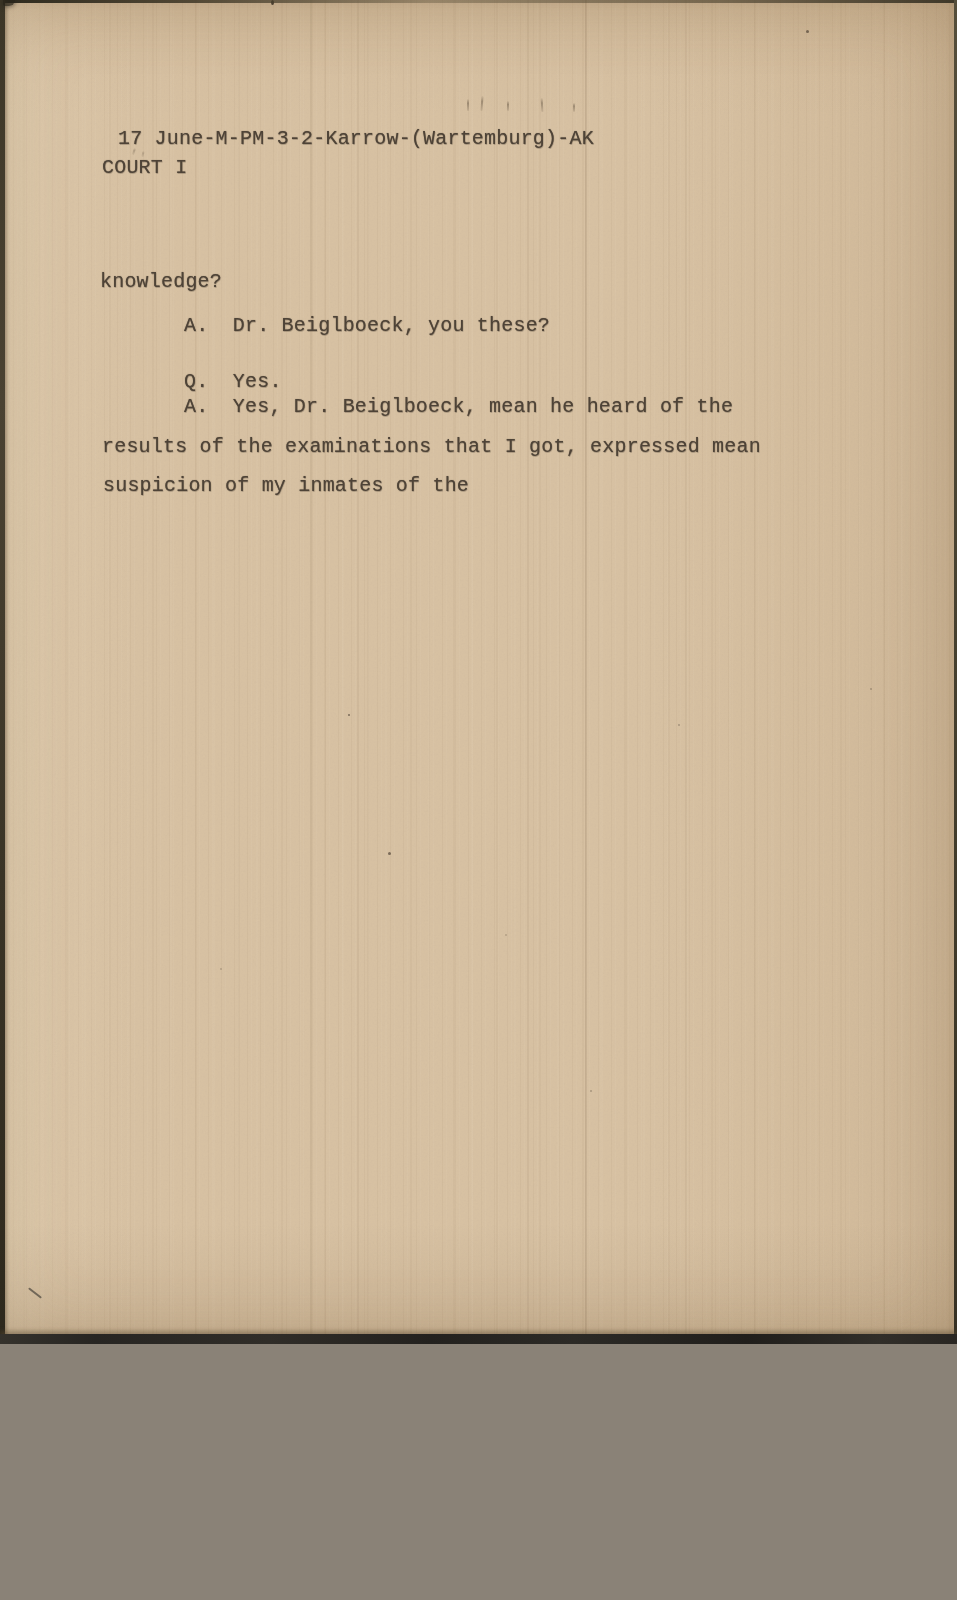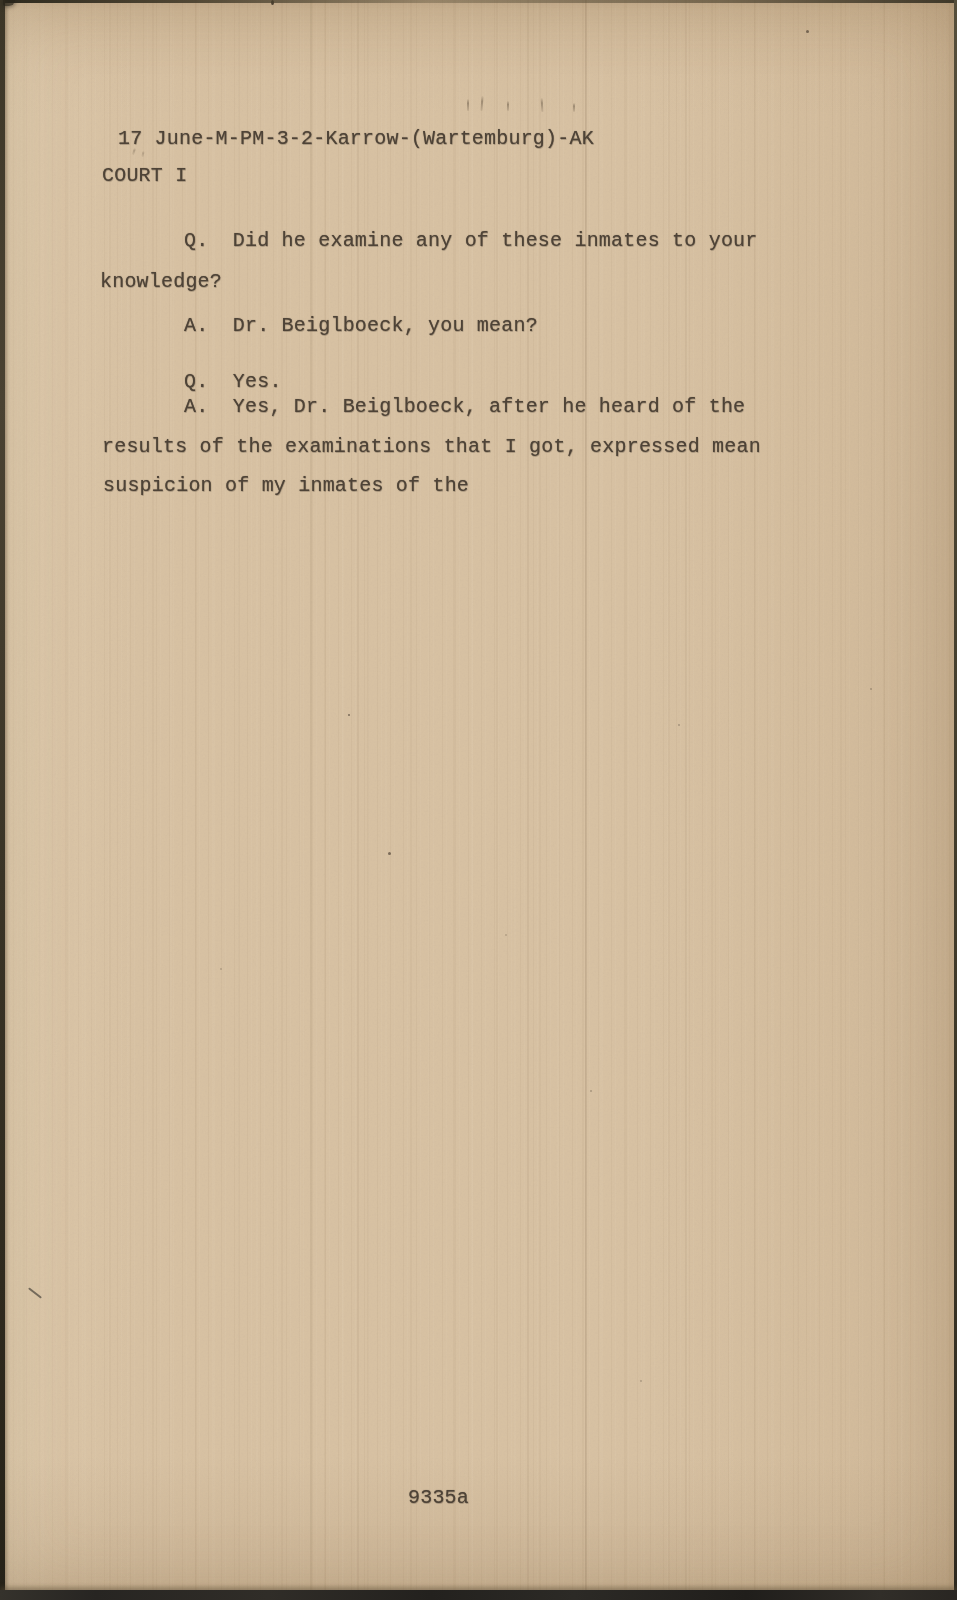--- a/index.html
+++ b/index.html
@@ -1,18 +1,18 @@
 <!DOCTYPE html>
 <html><head>
 <meta charset="utf-8">
 <style>
   html,body{margin:0;padding:0;background:#8a8277;}
   .page{
     position:relative;
-    width:957px;height:1600px;
+    width:957px;height:1344px;
     overflow:hidden;
     background-color:#d8c2a3;
     background-image:
       linear-gradient(180deg, rgba(150,112,70,0.10) 0px, rgba(150,112,70,0.02) 70px, rgba(0,0,0,0) 120px, rgba(0,0,0,0) 91%, rgba(118,90,58,0.14) 100%),
       linear-gradient(90deg, rgba(236,220,192,0.55) 0%, rgba(226,207,178,0.25) 6%, rgba(0,0,0,0) 14%, rgba(0,0,0,0) 68%, rgba(180,150,112,0.12) 88%, rgba(160,130,95,0.20) 100%),
       repeating-linear-gradient(90deg, rgba(125,95,65,0.055) 0px, rgba(125,95,65,0.055) 1px, rgba(0,0,0,0) 1px, rgba(0,0,0,0) 4px, rgba(246,236,218,0.05) 4px, rgba(246,236,218,0.05) 5px, rgba(0,0,0,0) 5px, rgba(0,0,0,0) 13px),
       repeating-linear-gradient(90deg, rgba(0,0,0,0) 0px, rgba(0,0,0,0) 23px, rgba(125,95,65,0.05) 23px, rgba(125,95,65,0.05) 25px, rgba(0,0,0,0) 25px, rgba(0,0,0,0) 41px, rgba(240,228,205,0.06) 41px, rgba(240,228,205,0.06) 43px);
   }
   .grain{position:absolute;left:0;top:0;z-index:1;opacity:.5;mix-blend-mode:multiply;pointer-events:none;}
   .vignette{position:absolute;left:0;top:0;right:0;bottom:0;z-index:2;pointer-events:none;
@@ -37,21 +37,21 @@
   .scratch{position:absolute;left:27px;top:1292px;width:16px;height:2px;z-index:2;
     background:rgba(74,69,60,.7);transform:rotate(38deg);border-radius:1px;pointer-events:none;}
   .ln{
     position:absolute;z-index:3;
     font-family:"Liberation Mono","DejaVu Sans Mono",monospace;
     font-size:20px;line-height:20px;letter-spacing:0.2px;
     color:#4e4337;white-space:pre;
     text-shadow:0 0 1px rgba(78,67,55,.65), 0.5px 0.5px 0.5px rgba(78,67,55,.25);
   }
   #lnh{left:118px;top:129px;}
-  #lnc{left:102px;top:166px;}
+  #lnc{left:102px;top:158px;}
   #lb0{left:184px;top:231px;}
   #lb1{left:100px;top:272px;}
   #lb2{left:184px;top:316px;}
   #lb3{left:184px;top:372px;}
   #lb4{left:184px;top:397px;}
   #lb5{left:102px;top:437px;}
   #lb6{left:103px;top:476px;}
   #lpn{left:408px;top:1488px;}
 </style>
 </head>
@@ -73,25 +73,24 @@
   <div class="fold" style="left:310px;background:rgba(110,85,60,.10);"></div>
   <div class="fold" style="left:357px;background:rgba(110,85,60,.08);"></div>
   <div class="fold" style="left:527px;background:rgba(110,85,60,.08);"></div>
   <div class="fold" style="left:585px;background:rgba(110,85,60,.13);"></div>
   <div class="fold" style="left:685px;background:rgba(110,85,60,.07);"></div>
 
   <div class="vignette"></div>
 
   <div class="ln" id="lnh">17 June-M-PM-3-2-Karrow-(Wartemburg)-AK</div>
   <div class="ln" id="lnc">COURT I</div>
-  <div class="ln" id="lb0">Q.  Did he examine any of these inmates to your</div>
   <div class="ln" id="lb1">knowledge?</div>
-  <div class="ln" id="lb2">A.  Dr. Beiglboeck, you mean?</div>
+  <div class="ln" id="lb2">A.  Dr. Beiglboeck, you these?</div>
   <div class="ln" id="lb3">Q.  Yes.</div>
-  <div class="ln" id="lb4">A.  Yes, Dr. Beiglboeck, after he heard of the</div>
+  <div class="ln" id="lb4">A.  Yes, Dr. Beiglboeck, mean he heard of the</div>
   <div class="ln" id="lb5">results of the examinations that I got, expressed mean</div>
   <div class="ln" id="lb6">suspicion of my inmates of the</div>
   <div class="ln" id="lpn">9335a</div>
 
   <div class="stroke" style="left:467px;top:99px;height:12px;"></div>
   <div class="stroke" style="left:481px;top:96px;height:15px;transform:rotate(4deg);"></div>
   <div class="stroke" style="left:507px;top:101px;height:10px;"></div>
   <div class="stroke" style="left:541px;top:98px;height:14px;transform:rotate(-3deg);"></div>
   <div class="stroke" style="left:573px;top:103px;height:9px;"></div>
 

